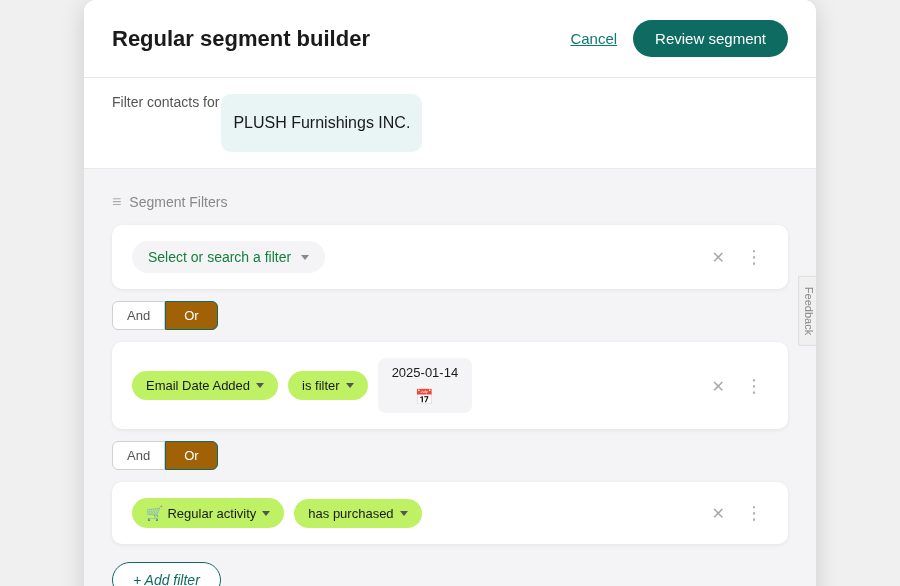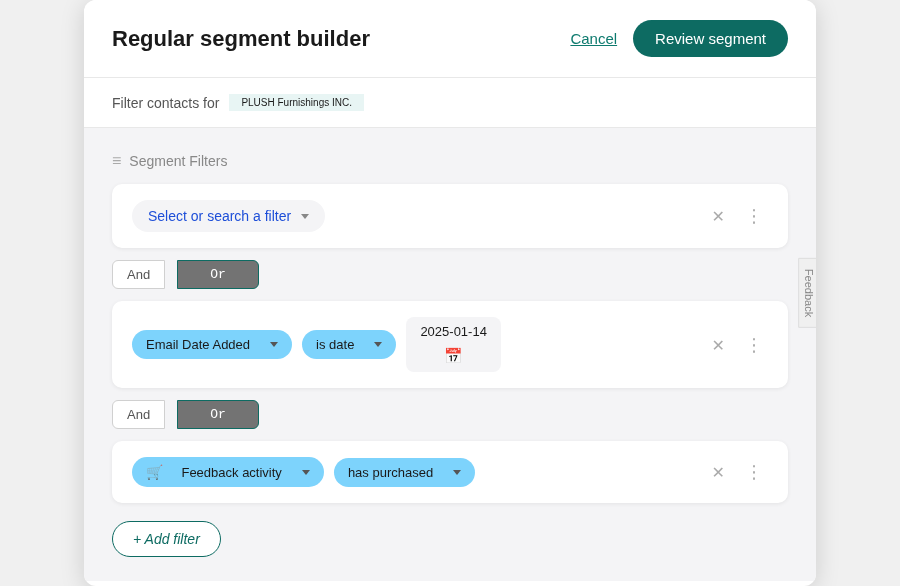--- a/index.html
+++ b/index.html
@@ -54,31 +54,31 @@
       border-radius: 24px;
       padding: 10px 22px;
       font-size: 15px;
       font-weight: 500;
       cursor: pointer;
     }
     .filter-contacts-bar {
       background: #fff;
       padding: 16px 28px;
       display: flex;
-      align-items: flex-end;
-      gap: 10px;
+      align-items: flex-start;
+      gap: 2px;
       font-size: 14px;
       color: #555;
       border-bottom: 1px solid #e8e8e8;
     }
     .company-badge {
       background: #e8f5f4;
-      border-radius: 0;
-      padding: 3px 12px;
-      font-size: 10px;
+      border-radius: 10px;
+      padding: 20px 12px;
+      font-size: 16px;
       color: #1a1a1a;
       font-weight: 500;
     }
     .main-content {
       background: #f4f4f6;
       padding: 24px 28px;
       min-height: 430px;
     }
     .segment-filters-label {
       display: flex;
@@ -105,21 +105,21 @@
     .filter-card-left {
       display: flex;
       align-items: center;
       gap: 10px;
     }
     .filter-select-placeholder {
       background: #f4f4f6;
       border-radius: 20px;
       padding: 8px 16px;
       font-size: 14px;
-      color: #1d4ed8;
+      color: #15803d;
       display: flex;
       align-items: center;
       gap: 8px;
       cursor: pointer;
       border: none;
     }
     .chevron-down {
       display: inline-block;
       width: 0;
       height: 0;
@@ -138,51 +138,50 @@
       border: none;
       cursor: pointer;
       color: #888;
       font-size: 18px;
       line-height: 1;
       padding: 2px 4px;
     }
     .and-or-group {
       display: flex;
       align-items: center;
-      gap: 12px;
+      gap: 0;
       margin: 12px 0;
     }
     .and-btn {
       background: #fff;
       border: 1px solid #d0d0d0;
       border-radius: 6px 0 0 6px;
       padding: 6px 14px;
       font-size: 13px;
       color: #555;
       cursor: pointer;
     }
     .or-btn {
-      background: #737373;
+      background: #a16207;
       border: 1px solid #0d6b62;
       border-radius: 0 6px 6px 0;
-      padding: 6px 32px;
+      padding: 6px 18px;
       font-size: 13px;
       color: #fff;
       cursor: pointer;
-      font-family: Liberation Mono, monospace;
     }
     .filter-pill {
-      background: #7dd3fc;
+      background: #bef264;
       border-radius: 20px;
       padding: 7px 14px;
       font-size: 13px;
       color: #1a1a1a;
       display: flex;
       align-items: center;
-      gap: 18px;
+      gap: 4px;
       cursor: pointer;
       border: none;
     }
     .filter-pill .chevron-down {
       border-top-color: #555;
     }
     .date-pill {
       background: #f4f4f6;
       border-radius: 8px;
       padding: 7px 14px;
@@ -287,21 +286,21 @@
       <button class="or-btn">Or</button>
     </div>
 
     <div class="filter-card">
       <div class="filter-card-left">
         <button class="filter-pill">
           <span>Email Date Added</span>
           <span class="chevron-down"></span>
         </button>
         <button class="filter-pill">
-          <span>is date</span>
+          <span>is filter</span>
           <span class="chevron-down"></span>
         </button>
         <button class="date-pill">
           <span>2025-01-14</span>
           <span class="calendar-icon">📅</span>
         </button>
       </div>
       <div class="filter-card-right">
         <button class="icon-btn">
           <span class="x-icon">✕</span>
@@ -314,21 +313,21 @@
 
     <div class="and-or-group">
       <button class="and-btn">And</button>
       <button class="or-btn">Or</button>
     </div>
 
     <div class="filter-card">
       <div class="filter-card-left">
         <button class="filter-pill">
           <span class="purchase-icon">🛒</span>
-          <span>Feedback activity</span>
+          <span>Regular activity</span>
           <span class="chevron-down"></span>
         </button>
         <button class="filter-pill">
           <span>has purchased</span>
           <span class="chevron-down"></span>
         </button>
       </div>
       <div class="filter-card-right">
         <button class="icon-btn">
           <span class="x-icon">✕</span>

